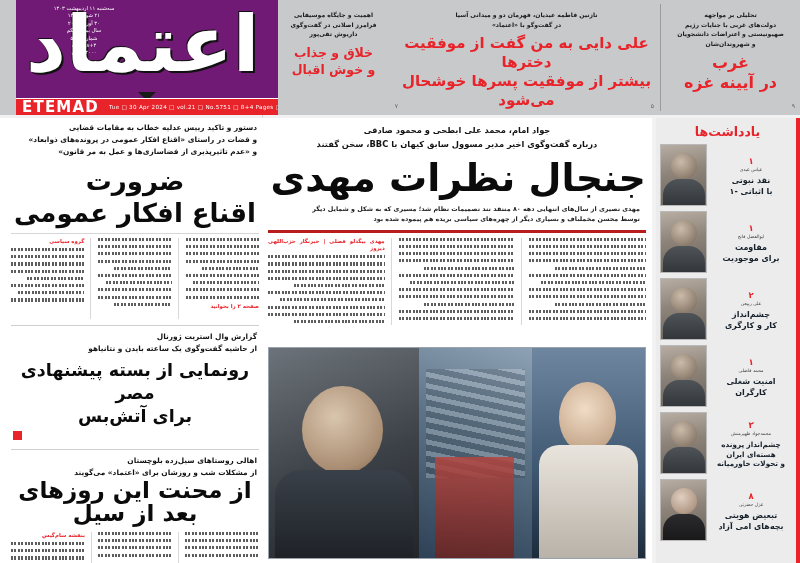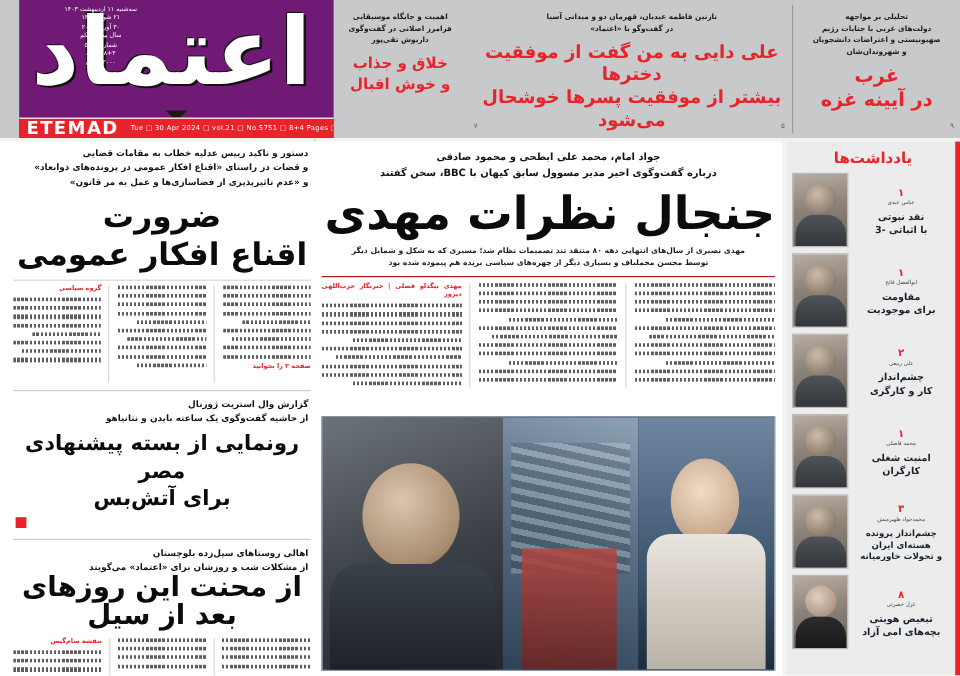--- a/index.html
+++ b/index.html
@@ -178,25 +178,25 @@
   .center-head {
     text-align: center;
     color: #0b0b0b;
     font-size: 38px; line-height: 44px;
     font-weight: bold;
     letter-spacing: -1.4px;
     margin: 5px 0 4px 0;
     white-space: nowrap;
   }
   .center-deck {
-    text-align: center;
+    text-align: right;
     color: #1d1d1d; font-size: 6.4px; line-height: 10.4px;
     font-weight: bold;
     padding: 0 6px 5px 6px;
-    border-bottom: 1px solid #b91c1c;
+    border-bottom: 3px solid #b91c1c;
   }
   .center-cols {
     display: flex; flex-direction: row;
     gap: 7px; padding-top: 5px;
     height: 92px; overflow: hidden;
   }
   .ccol {
     flex: 1; position: relative;
     font-size: 4.6px; line-height: 7.2px;
     color: #2a2a2a; text-align: justify;
@@ -380,21 +380,21 @@
   <div class="seam-v"></div>
 
   <div class="sidebar">
     <div class="sidebar-title">یادداشت‌ها</div>
 
     <div class="note">
       <div class="note-text">
         <div class="note-num">۱</div>
         <div class="note-author">عباس عبدی</div>
         <div class="note-title" style="white-space:pre-line">نقد نبوتی
-با اثباتی -3</div>
+با اثباتی -۱</div>
       </div>
       <div class="note-photo"></div>
     </div>
 
     <div class="note">
       <div class="note-text">
         <div class="note-num">۱</div>
         <div class="note-author">ابوالفضل فاتح</div>
         <div class="note-title" style="white-space:pre-line">مقاومت
 برای موجودیت</div>

